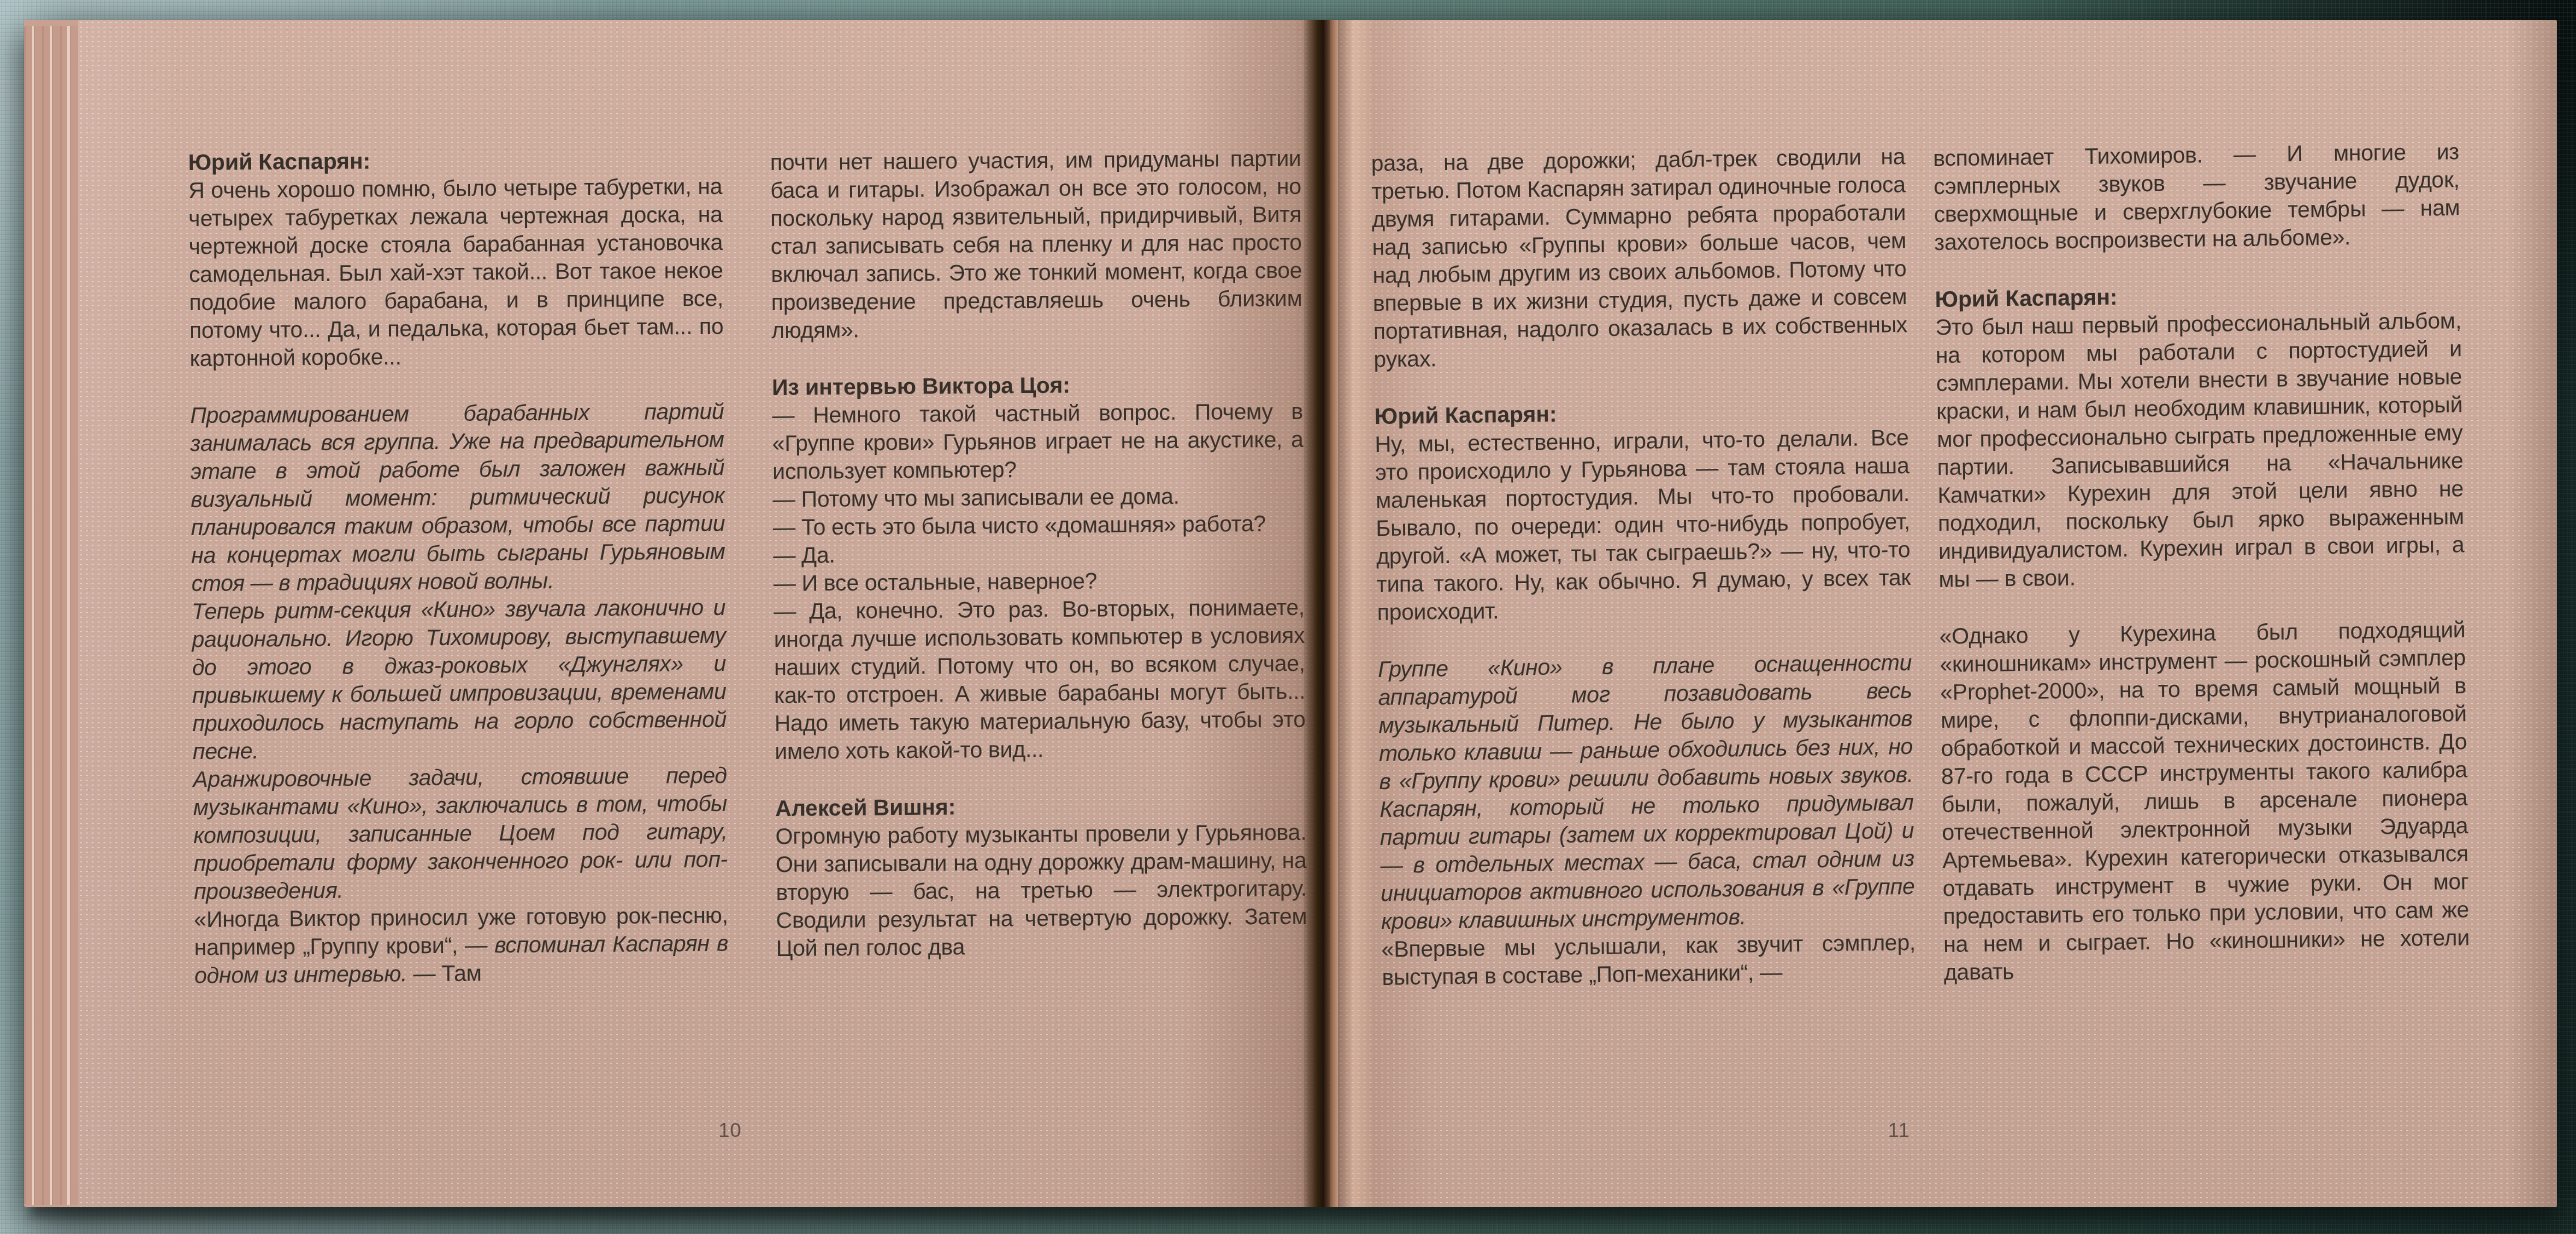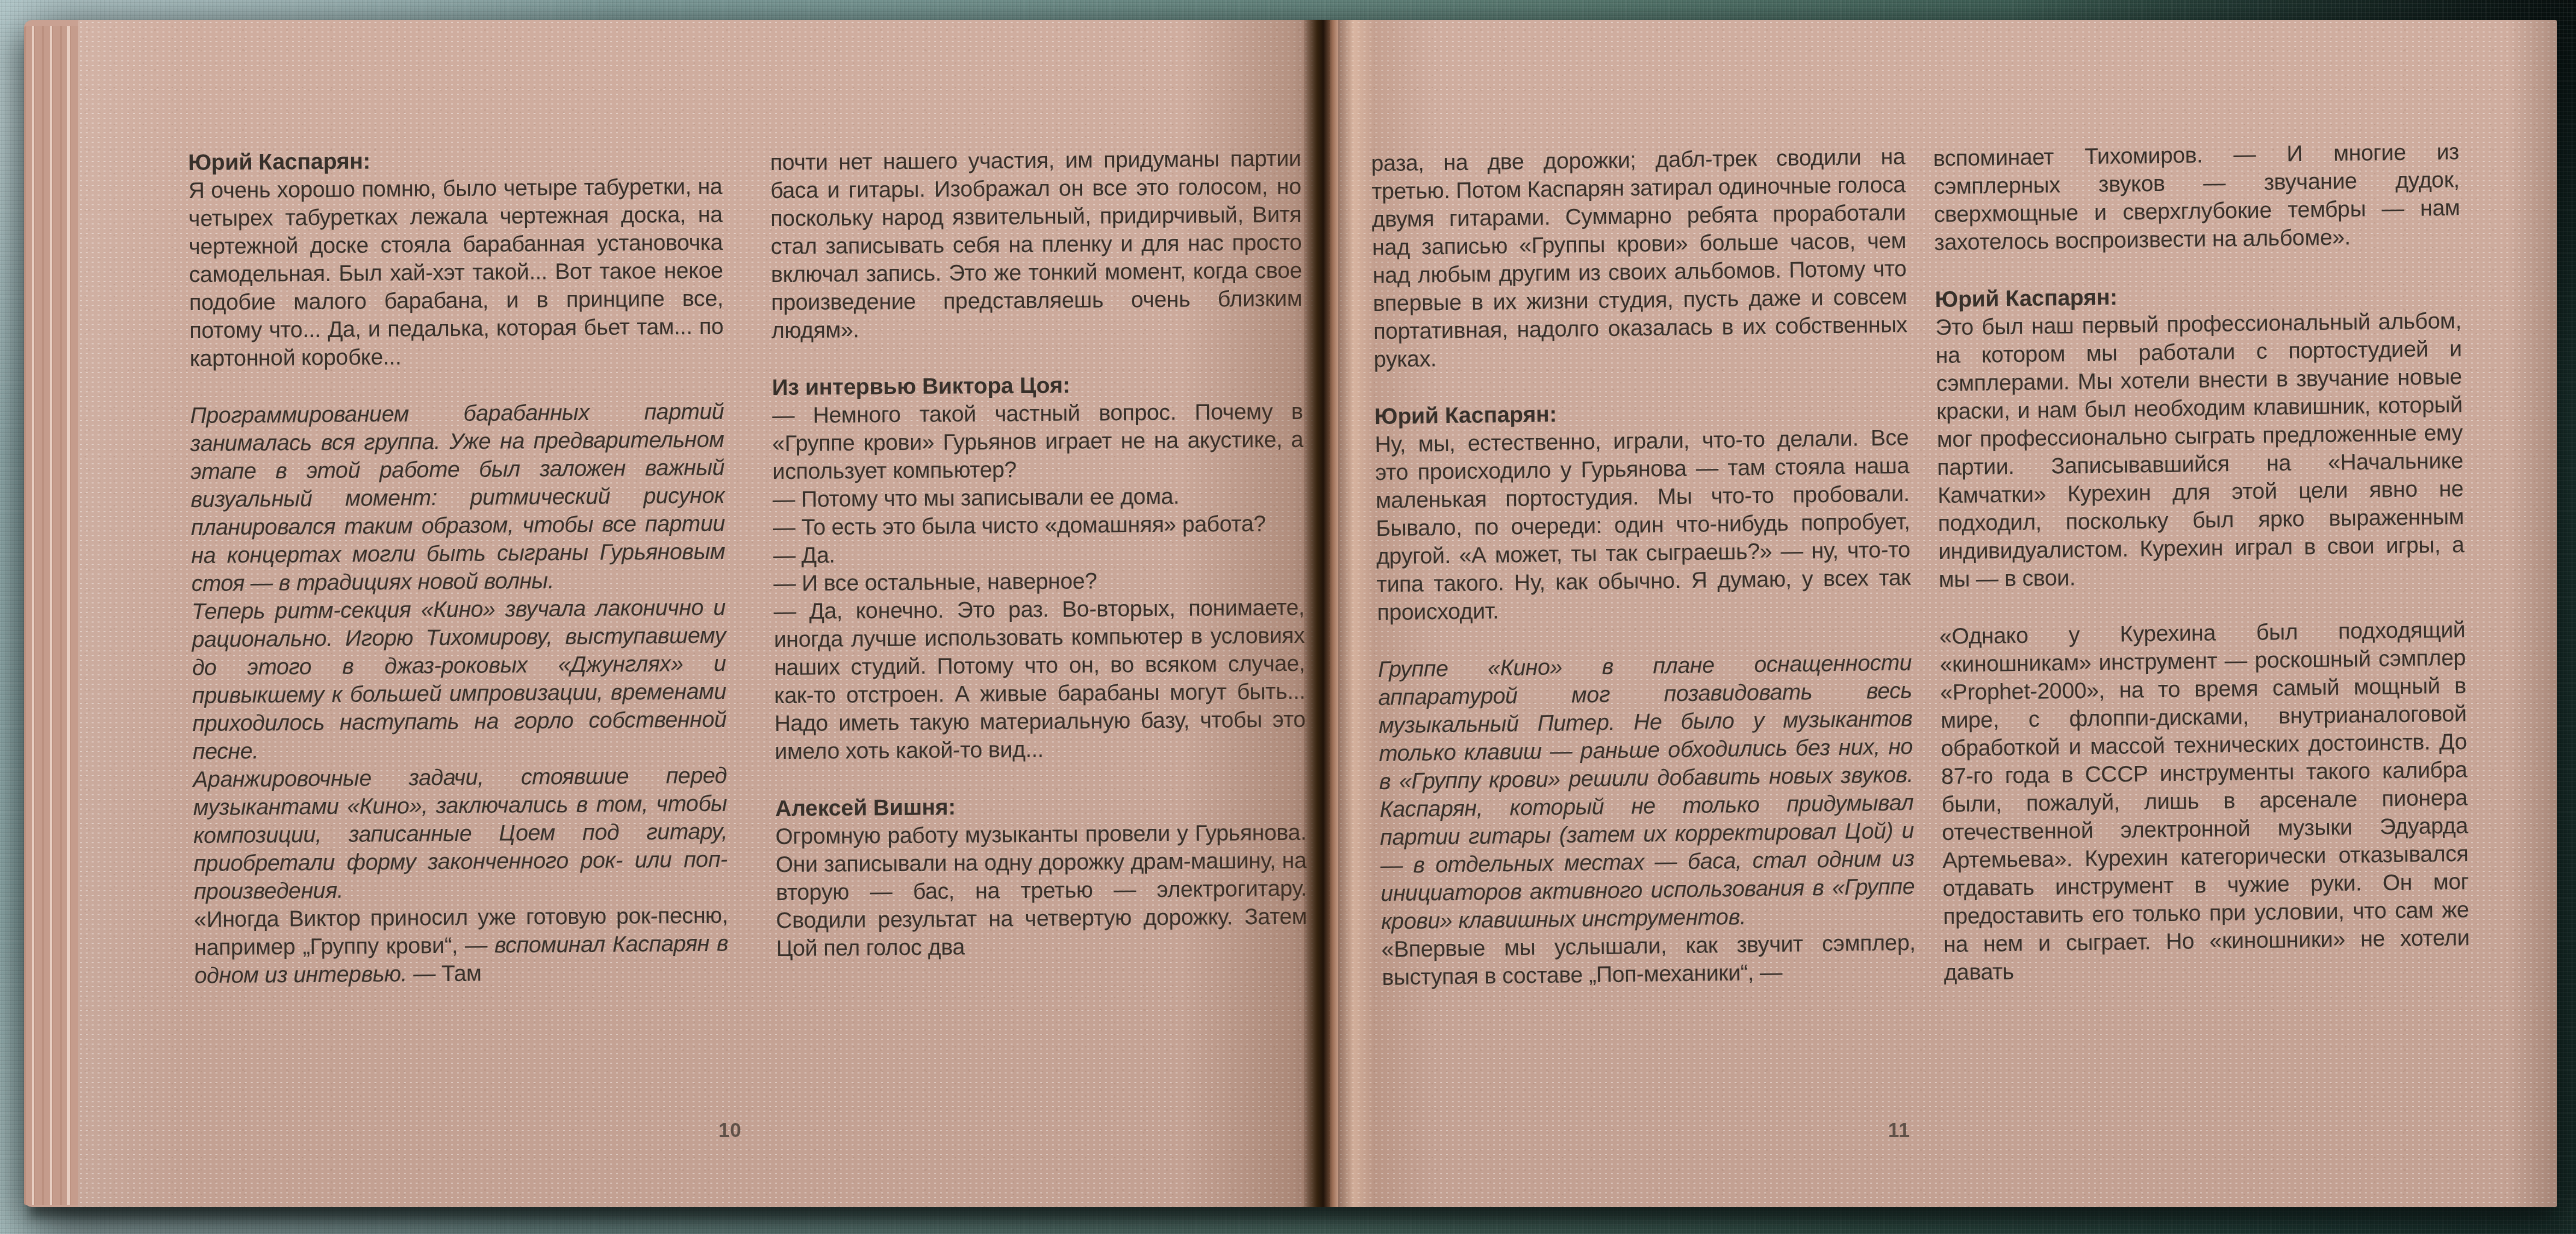--- a/index.html
+++ b/index.html
@@ -21,21 +21,21 @@
     background:
       repeating-linear-gradient(0deg,  rgba(255,255,255,0.055) 0 1.1px, rgba(0,0,0,0.05) 1.1px 2.1px, transparent 2.1px 4.3px),
       repeating-linear-gradient(90deg, rgba(255,255,255,0.045) 0 1.1px, rgba(0,0,0,0.045) 1.1px 2.1px, transparent 2.1px 4.3px);
   }
   
   .book{
     position:absolute;left:24px;top:20.4px;width:2533px;height:1187px;
     box-shadow: 21.5px 17px 51px 11.8px rgba(4,10,10,0.55),
                 -8.6px 14px 29.5px rgba(8,18,18,0.35),
                 0 16px 9.7px -6.4px rgba(30,38,35,0.5);
-    background:#c9a192;border-radius:8px;
+    background:#c9a192;border-radius:2px;
   }
   .page-stack{
     position:absolute;left:0;top:5.4px;width:59px;height:1179px;border-radius:2.1px 0 0 2.1px;
     background:#c59c8c;
     background-image:repeating-linear-gradient(90deg,
       rgba(150,100,80,0.22) 0 1.6px, rgba(230,200,180,0.0) 1.6px 7.5px,
       rgba(255,240,230,0.6) 7.5px 10.2px, rgba(150,100,80,0.18) 10.2px 11.3px,
       transparent 11.3px 18px);
   }
   .page{
@@ -79,21 +79,21 @@
     font-size:22.5px;line-height:28px;letter-spacing:-0.2px;
     color:#37302a;
     text-align:justify;text-align-last:left;
     hyphens:auto;
   }
   .col p.gap{margin-top:29px;}
   .col p.heading{font-weight:700;letter-spacing:-0.1px;}
   .col p.italic, .col .it{font-style:italic;}
   .pagenum{
     position:absolute;width:70px;top:1099px;text-align:center;
-    font-size:20px;font-weight:700;color:rgba(62,54,46,0.75);letter-spacing:0.5px;
+    font-size:20px;font-weight:400;color:rgba(62,54,46,0.75);letter-spacing:0.5px;
   }
   .left-page .pagenum{left:617px;}
   .right-page .pagenum{left:526px;}
 </style>
 </head>
 <body>
 
 <div class="scene">
   <div class="book">
     <div class="page-stack"></div>

